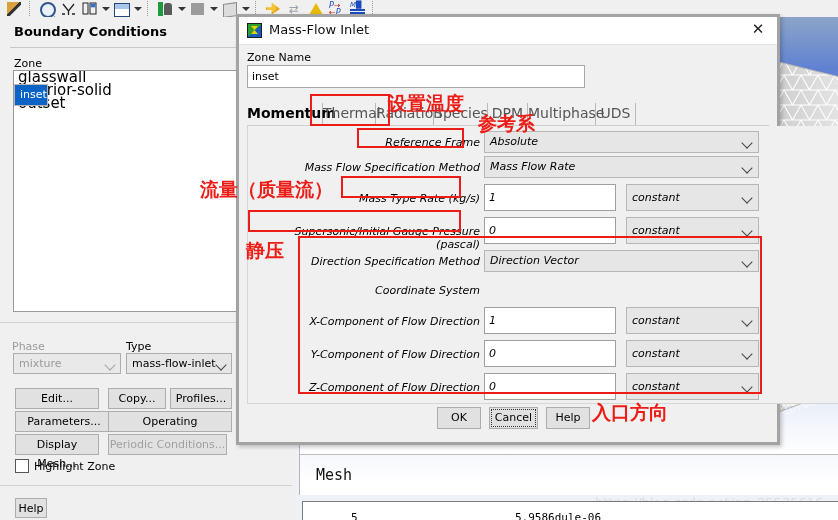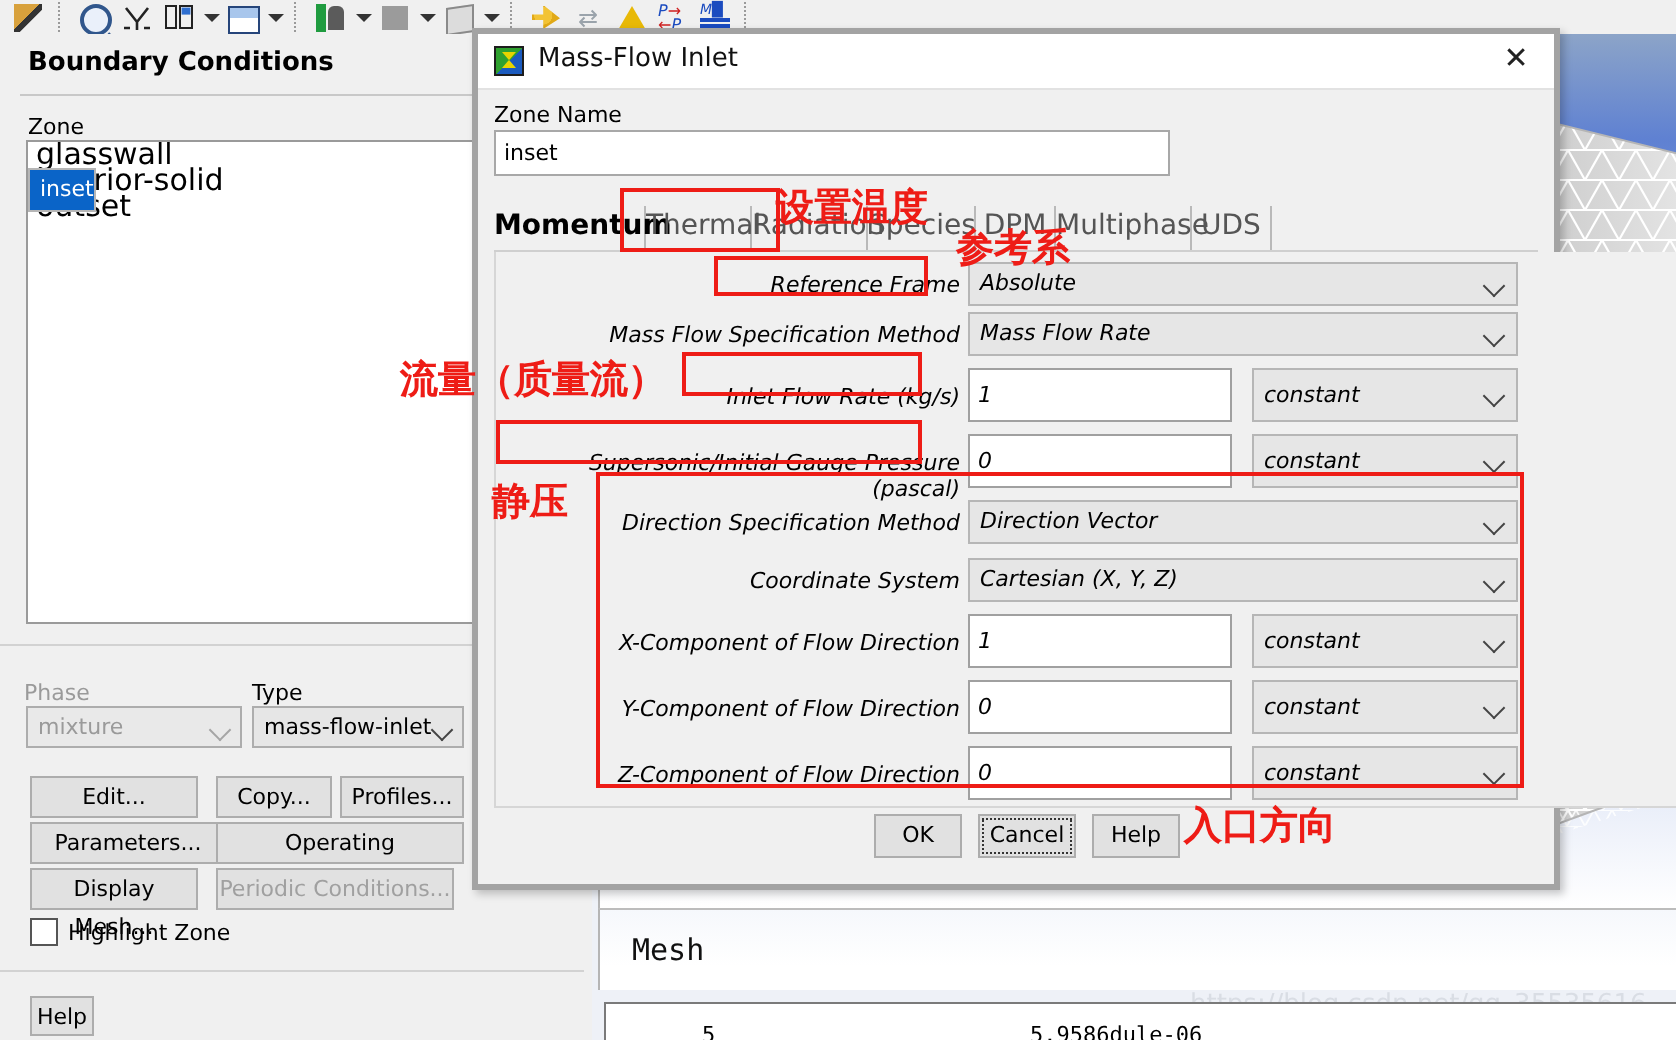--- a/index.html
+++ b/index.html
@@ -302,45 +302,41 @@
       <span>Absolute</span>
       <span class="chev"></span>
     </div>
 
     <div class="row-lbl" style="left:10px;top:35px;width:222px;">Mass Flow Specification Method</div>
     <div class="sel" style="left:236px;top:30px;width:275px;">
       <span>Mass Flow Rate</span>
       <span class="chev"></span>
     </div>
 
-    <div class="row-lbl" style="left:10px;top:66px;width:222px;">Inlet Flow Rate (kg/s)</div>
+    <div class="row-lbl" style="left:10px;top:66px;width:222px;">Mass Type Rate (kg/s)</div>
     <div class="txtin" style="left:236px;top:58px;width:132px;">1</div>
     <div class="sel tall" style="left:378px;top:58px;width:133px;">
       <span>constant</span>
       <span class="chev"></span>
     </div>
 
     <div class="row-lbl" style="left:4px;top:99px;width:228px;">Supersonic/Initial Gauge Pressure (pascal)</div>
     <div class="txtin" style="left:236px;top:91px;width:132px;">0</div>
     <div class="sel tall" style="left:378px;top:91px;width:133px;">
       <span>constant</span>
       <span class="chev"></span>
     </div>
 
     <div class="row-lbl" style="left:10px;top:129px;width:222px;">Direction Specification Method</div>
     <div class="sel" style="left:236px;top:124px;width:275px;">
       <span>Direction Vector</span>
       <span class="chev"></span>
     </div>
 
     <div class="row-lbl" style="left:10px;top:158px;width:222px;">Coordinate System</div>
-    <div class="sel" style="left:236px;top:153px;width:275px;">
-      <span>Cartesian (X, Y, Z)</span>
-      <span class="chev"></span>
-    </div>
 
     <div class="row-lbl" style="left:10px;top:189px;width:222px;">X-Component of Flow Direction</div>
     <div class="txtin" style="left:236px;top:181px;width:132px;">1</div>
     <div class="sel tall" style="left:378px;top:181px;width:133px;">
       <span>constant</span>
       <span class="chev"></span>
     </div>
 
     <div class="row-lbl" style="left:10px;top:222px;width:222px;">Y-Component of Flow Direction</div>
     <div class="txtin" style="left:236px;top:214px;width:132px;">0</div>

